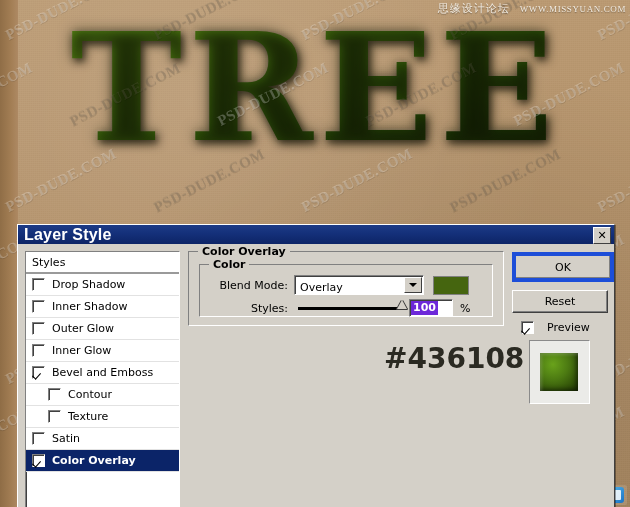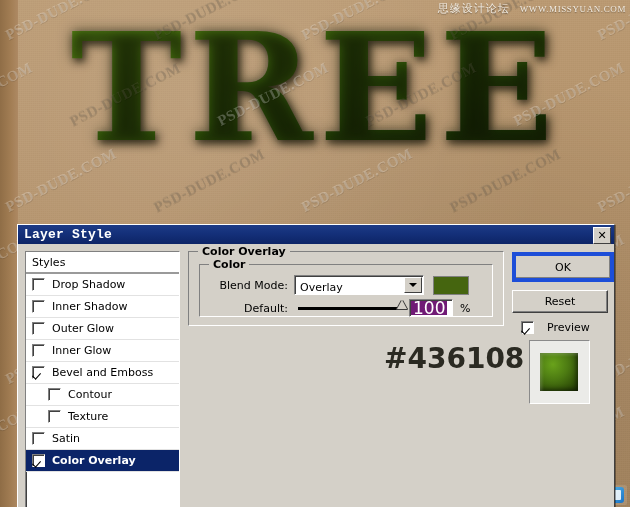--- a/index.html
+++ b/index.html
@@ -186,23 +186,23 @@
   #titlebar {
     height: 19px;
     background: linear-gradient(180deg, #1d3b86 0%, #14307a 45%, #0d2466 100%);
     display: flex;
     align-items: center;
     padding: 0 2px 0 6px;
     position: relative;
   }
   #title-text {
     color: #ffffff;
-    font-size: 13px;
-    font-weight: bold;
-    font-family: Liberation Mono, monospace;
+    font-size: 16px;
+    font-weight: bold;
+    font-family: Liberation Sans, sans-serif;
     letter-spacing: .2px;
   }
   #close-btn {
     position: absolute;
     right: 3px; top: 2px;
     width: 16px; height: 15px;
     background: #d4d0c8;
     border: 1px solid #ffffff;
     border-right-color: #404040;
     border-bottom-color: #404040;
@@ -390,26 +390,27 @@
     background: #fff;
     border: 1px solid #808080;
     border-right-color: #fff;
     border-bottom-color: #fff;
     box-shadow: inset 1px 1px 0 #404040;
     display: flex;
     align-items: center;
     cursor: text;
   }
   .numfield .sel {
-    background: #701a75;
+    background: #6d28d9;
     color: #fff;
-    font-size: 17px;
+    font-size: 11px;
     padding: 0 2px;
     margin-left: 1px;
     line-height: 14px;
+    font-weight: bold;
   }
   .pct {
     font-size: 11px;
     margin-left: 7px;
     color: #000;
   }
 
   
   #btn-col {
     position: absolute;
@@ -591,21 +592,21 @@
               <div class="combo">
                 <span class="val">Overlay</span>
                 <span class="arrow">
                     <i></i>
                   </span>
               </div>
               <div id="color-swatch" style="background: rgb(69, 101, 15);"></div>
             </div>
 
             <div class="frow">
-              <div class="flabel">Default:</div>
+              <div class="flabel">Styles:</div>
               <div class="slider-track">
                 <span class="slider-thumb"></span>
               </div>
               <div class="numfield">
                 <span class="sel">100</span>
               </div>
               <span class="pct">%</span>
             </div>
           </div>
         </div>

